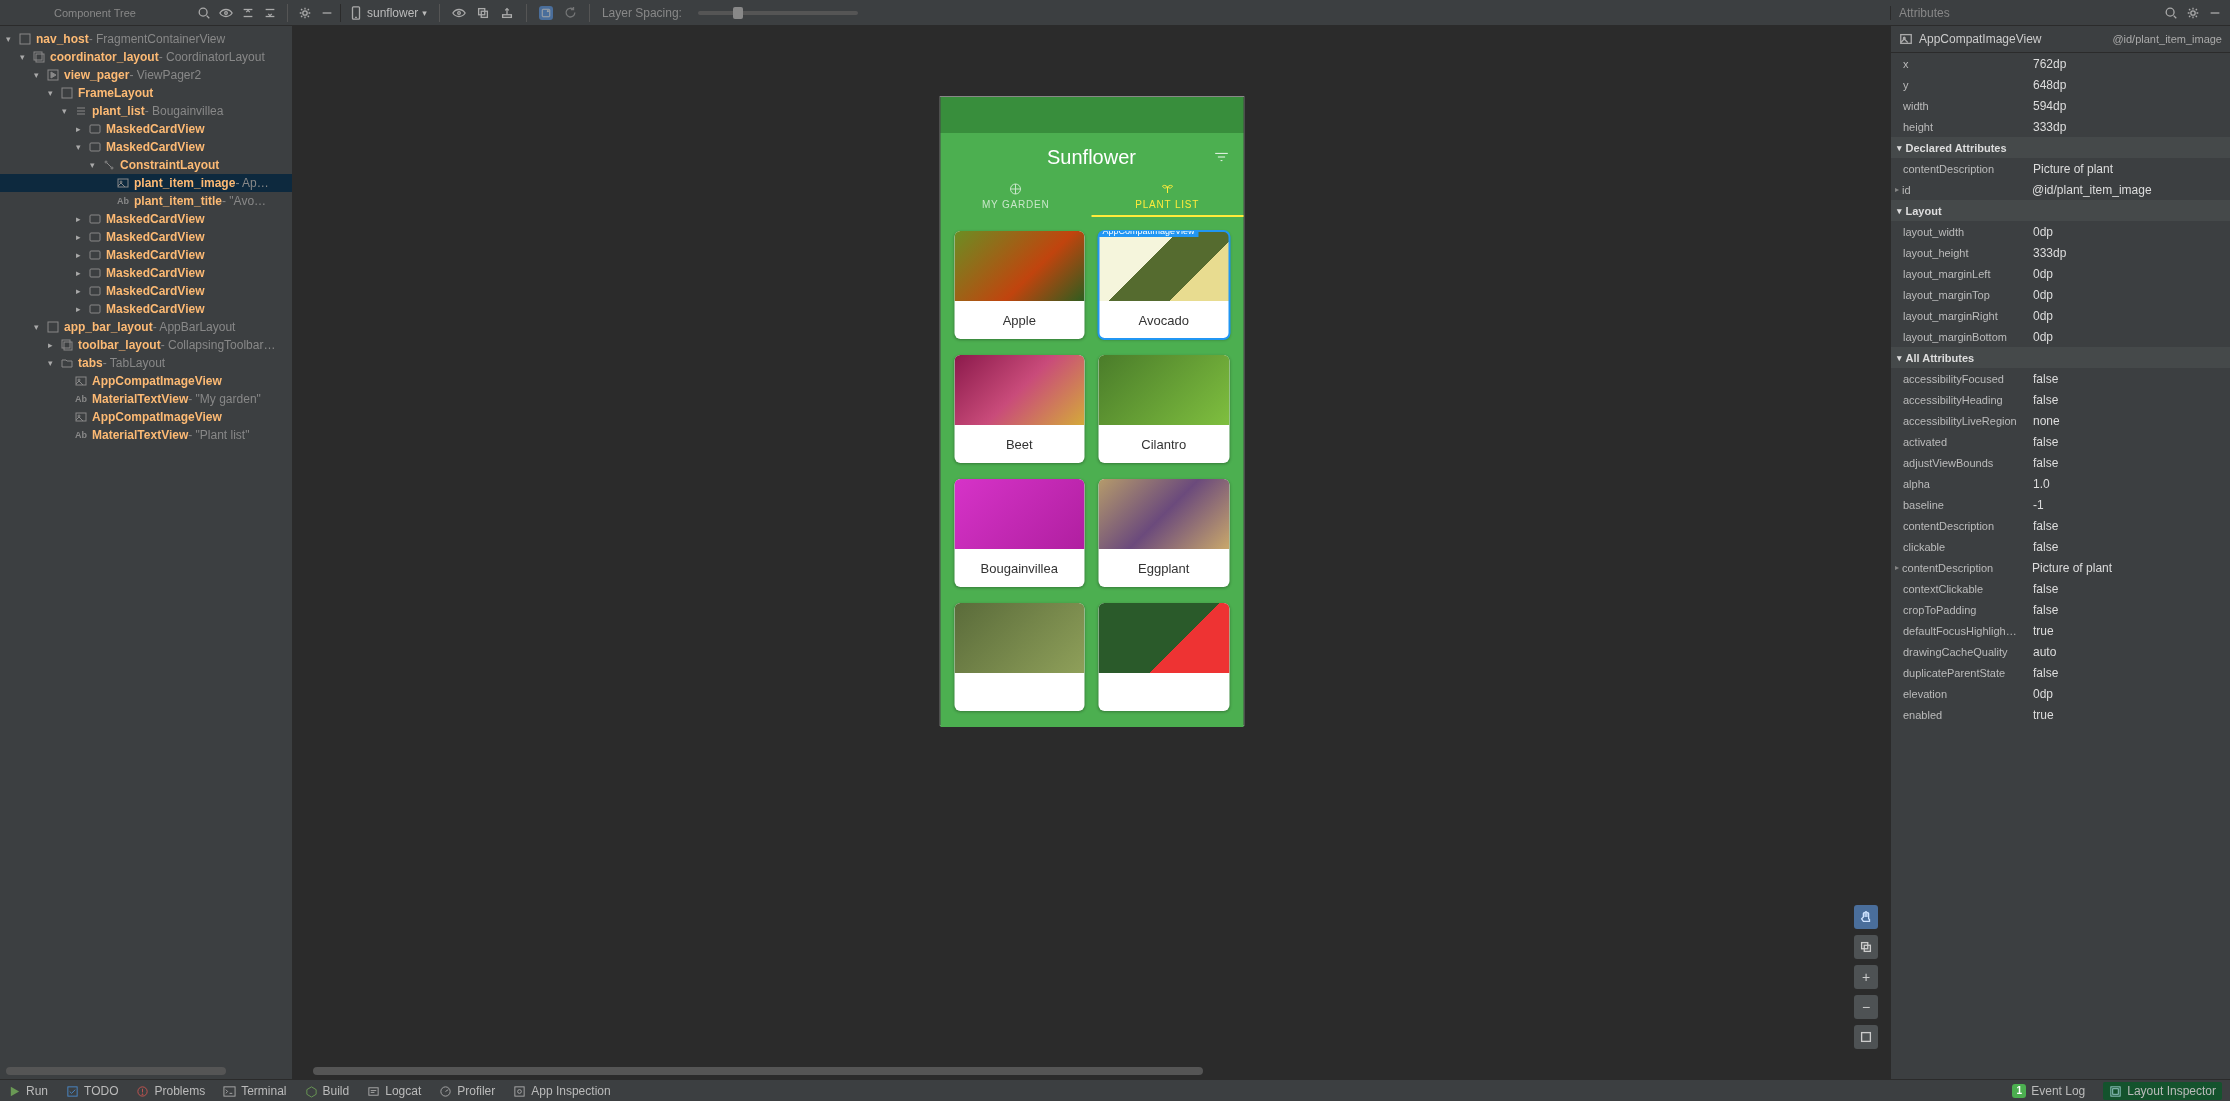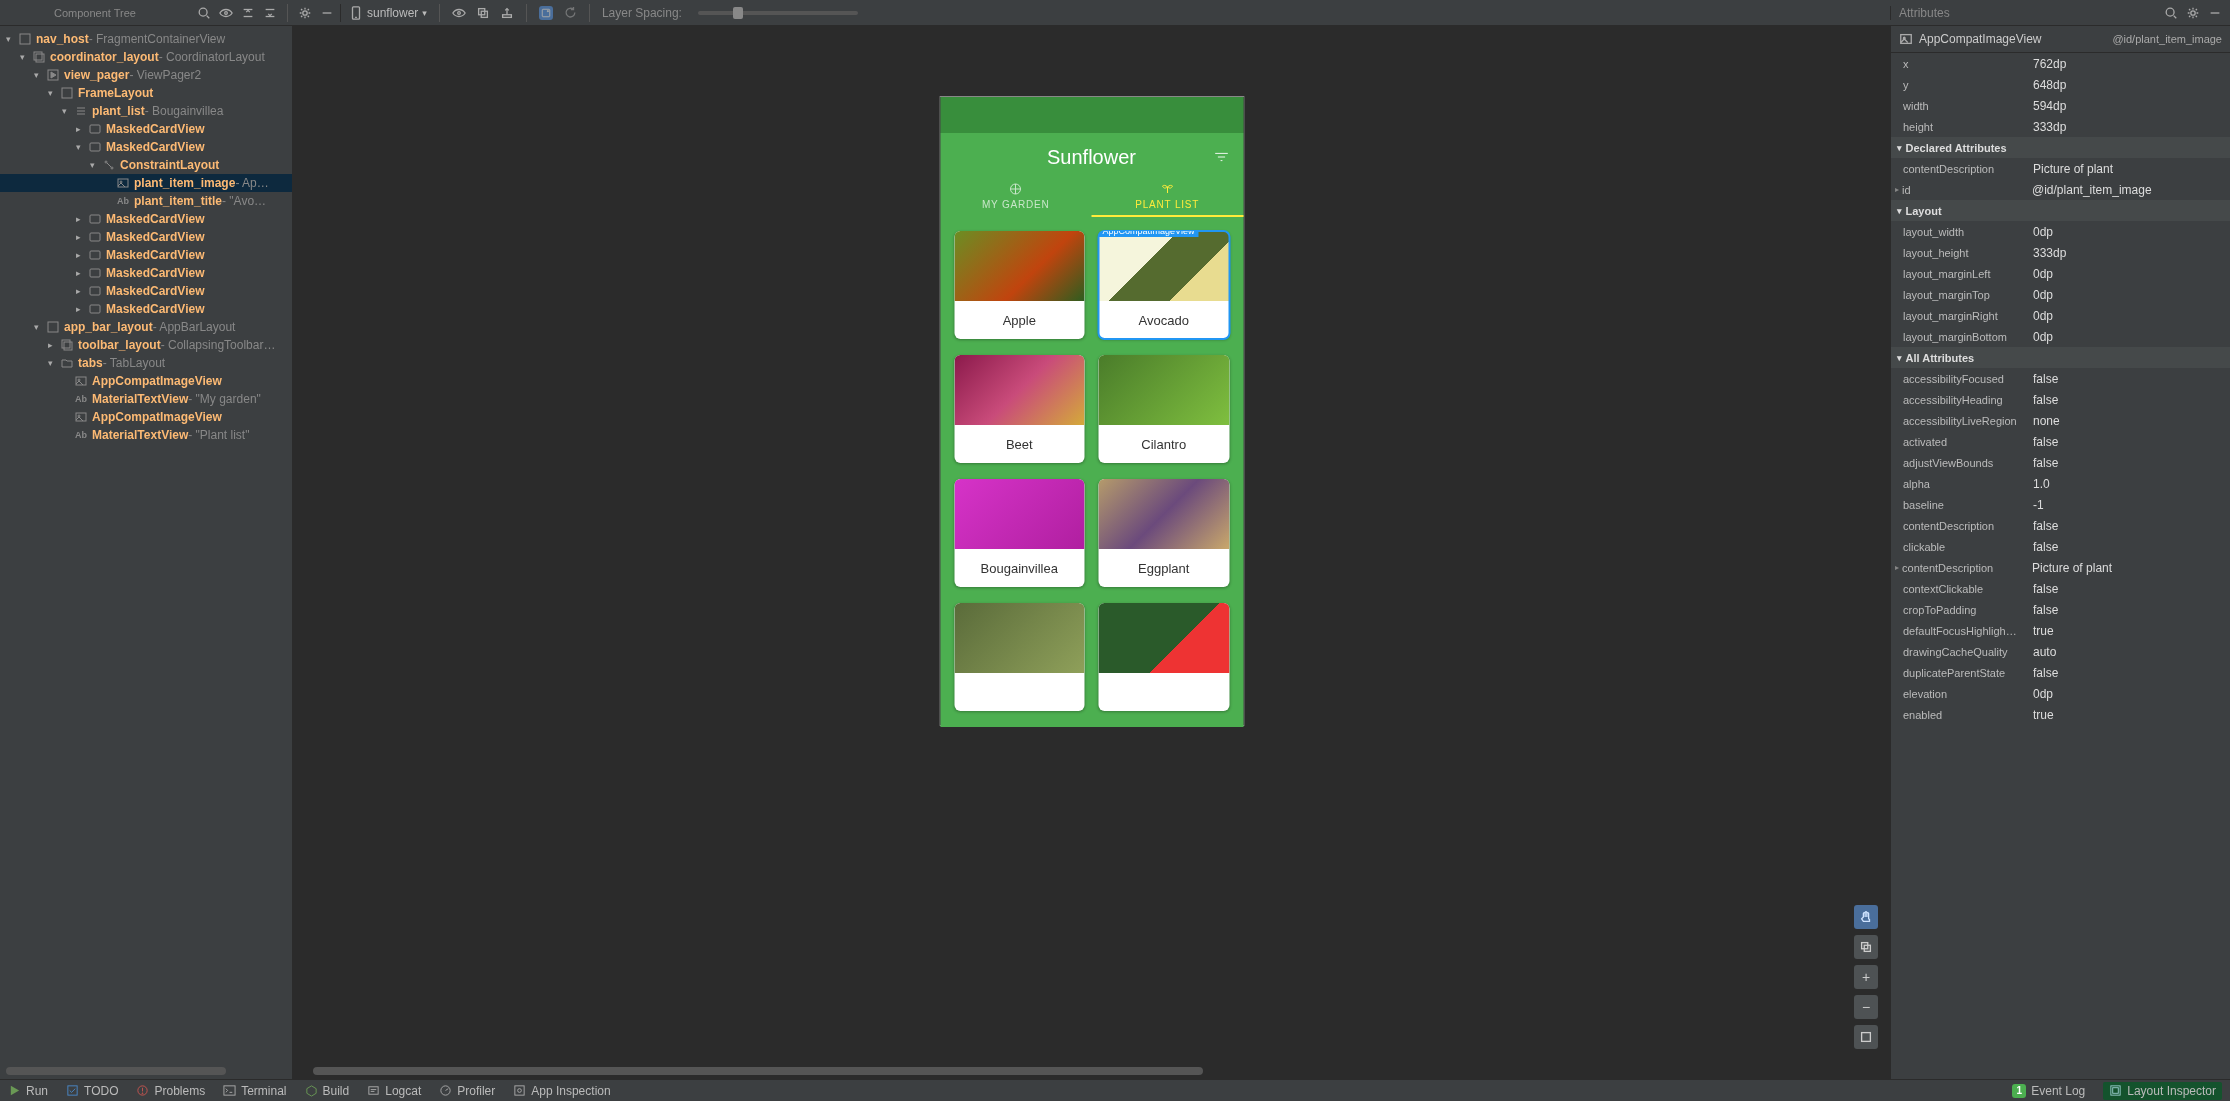--- a/index.html
+++ b/index.html
@@ -66,21 +66,21 @@
 .attr-header .cls { color:#ccc; font-size:12px;}
 .attr-header .id { margin-left:auto; color:#aaa; font-size:11px;}
 .kv { display:flex; align-items:center; height:21px; padding:0 12px; font-size:12px;}
 .kv .k { width:130px; color:#bbb; font-size:11px; overflow:hidden; text-overflow:ellipsis; white-space:nowrap;}
 .kv .v { flex:1; color:#ddd; font-size:12px;}
 .section { display:flex; align-items:center; height:21px; padding:0 6px; background:#45494a; color:#ddd; font-size:11px; font-weight:bold; gap:4px;}
 .section .tri { font-size:9px;}
 
 
 .status-bar { position:absolute; left:0; right:0; bottom:0; height:22px; background:#3c3f41; border-top:1px solid #2b2b2b; display:flex; align-items:center; padding:0 8px; gap:18px; font-size:12px;}
-.status-bar .item { display:flex; align-items:flex-start; gap:5px; color:#bbb; cursor:pointer;}
+.status-bar .item { display:flex; align-items:flex-end; gap:5px; color:#bbb; cursor:pointer;}
 .status-bar .item svg { width:13px; height:13px;}
 .status-bar .spacer { flex:1;}
 .status-bar .evt-badge { background:#4caf50; color:#fff; width:14px; height:14px; border-radius:3px; display:flex; align-items:center; justify-content:center; font-size:10px; font-weight:bold;}
 .status-bar .layout-insp { background:#14532d; padding:2px 6px; border-radius:2px;}
 
 
 .img.apple { background:linear-gradient(135deg,#6b8e23,#c1440e 60%,#2e5d1f);}
 .img.avocado { background:linear-gradient(135deg,#f5f5dc 40%,#556b2f 40% 70%,#e8dc90 70%);}
 .img.beet { background:linear-gradient(135deg,#8b1a4b,#c94b7a 50%,#d4aa3a);}
 .img.boug { background:linear-gradient(135deg,#d633c8,#b01fa0);}

